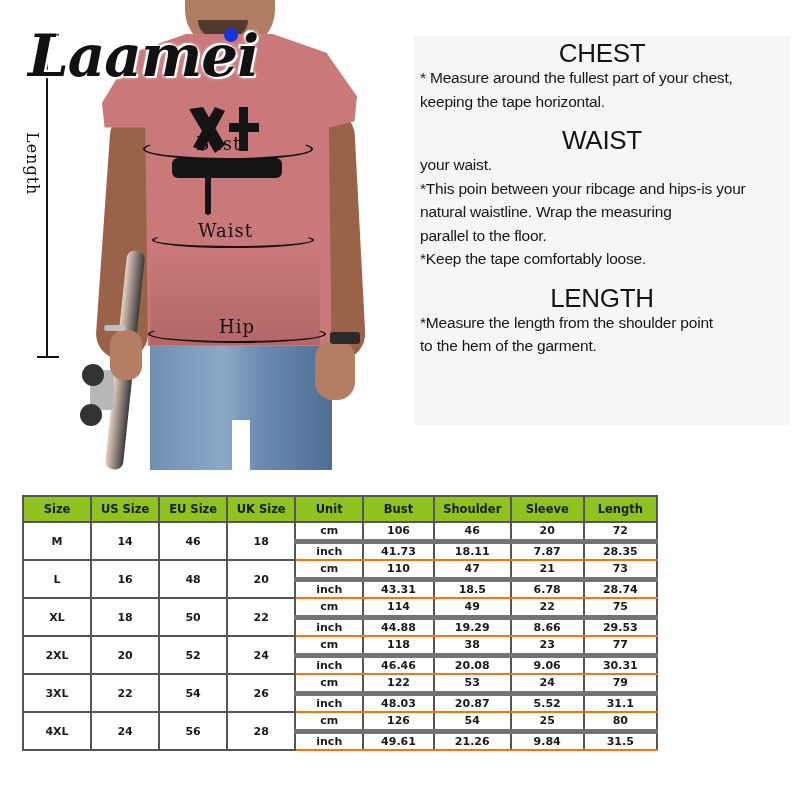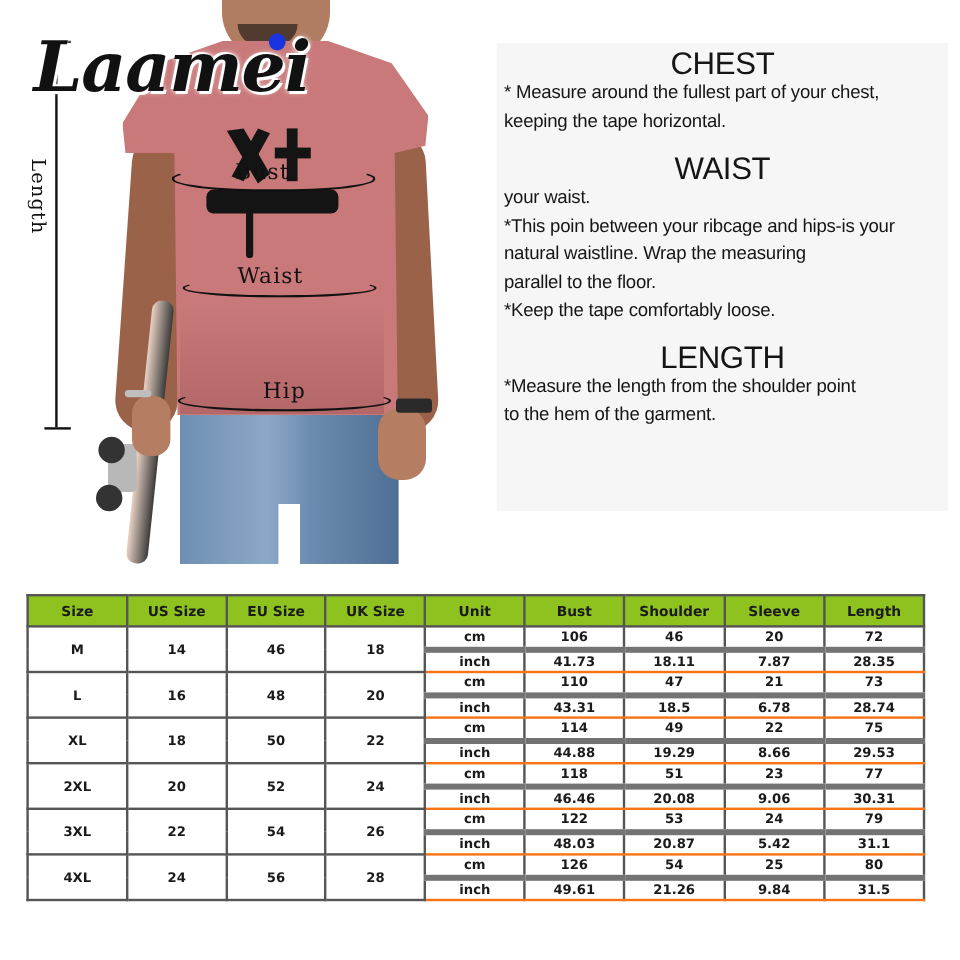--- a/index.html
+++ b/index.html
@@ -54,21 +54,21 @@
            text-shadow: 0 0 3px #fff, 0 0 5px #fff, 2px 2px 0 #fff, -2px -2px 0 #fff; letter-spacing: -1px; }
   .brand-dot { position: absolute; left: 224px; top: 28px; width: 14px; height: 14px; border-radius: 50%; background: #1a34e0; }
 
   
   .instructions { position: absolute; left: 414px; top: 36px; width: 376px; height: 390px; background: #f6f6f6; padding: 4px 6px; color: #151515; }
   .inst-section { margin-bottom: 14px; }
   .inst-heading { font-size: 26px; line-height: 26px; font-weight: normal; letter-spacing: -0.3px; text-align: center; }
   .inst-line { font-size: 15.5px; line-height: 23.5px; letter-spacing: -0.2px; white-space: nowrap; }
 
   
-  .size-table { position: absolute; left: 22px; top: 495px; width: 749px; border-collapse: collapse; font-family: "DejaVu Sans", sans-serif; }
+  .size-table { position: absolute; left: 22px; top: 495px; width: 636px; border-collapse: collapse; font-family: "DejaVu Sans", sans-serif; }
   .size-table th { background: #8dc21f; color: #1b1b1b; font-size: 11.5px; font-weight: bold; height: 26px; border: 2px solid #555; text-align: center; }
   .size-table td { font-size: 11px; font-weight: bold; color: #1a1a1a; text-align: center; border-left: 2px solid #555; border-right: 2px solid #555; height: 19px; padding: 0; }
   .size-table td.size-cell { border-bottom: 2px solid #555; }
   .size-table tr.row-cm td.val { border-bottom: 5px solid #737373; }
   .size-table tr.row-inch td { border-bottom: 2px solid #f97316; }
 </style>
 </head>
 <body>
 
 <div class="photo">
@@ -222,21 +222,21 @@
       <td>29.53</td>
     </tr>
 
     <tr class="row-cm">
       <td rowspan="2" class="size-cell">2XL</td>
       <td rowspan="2" class="size-cell">20</td>
       <td rowspan="2" class="size-cell">52</td>
       <td rowspan="2" class="size-cell">24</td>
       <td class="val">cm</td>
       <td class="val">118</td>
-      <td class="val">51</td>
+      <td class="val">38</td>
       <td class="val">23</td>
       <td class="val">77</td>
     </tr>
     <tr class="row-inch">
       <td>inch</td>
       <td>46.46</td>
       <td>20.08</td>
       <td>9.06</td>
       <td>30.31</td>
     </tr>
@@ -249,21 +249,21 @@
       <td class="val">cm</td>
       <td class="val">122</td>
       <td class="val">53</td>
       <td class="val">24</td>
       <td class="val">79</td>
     </tr>
     <tr class="row-inch">
       <td>inch</td>
       <td>48.03</td>
       <td>20.87</td>
-      <td>5.42</td>
+      <td>5.52</td>
       <td>31.1</td>
     </tr>
 
     <tr class="row-cm">
       <td rowspan="2" class="size-cell">4XL</td>
       <td rowspan="2" class="size-cell">24</td>
       <td rowspan="2" class="size-cell">56</td>
       <td rowspan="2" class="size-cell">28</td>
       <td class="val">cm</td>
       <td class="val">126</td>

